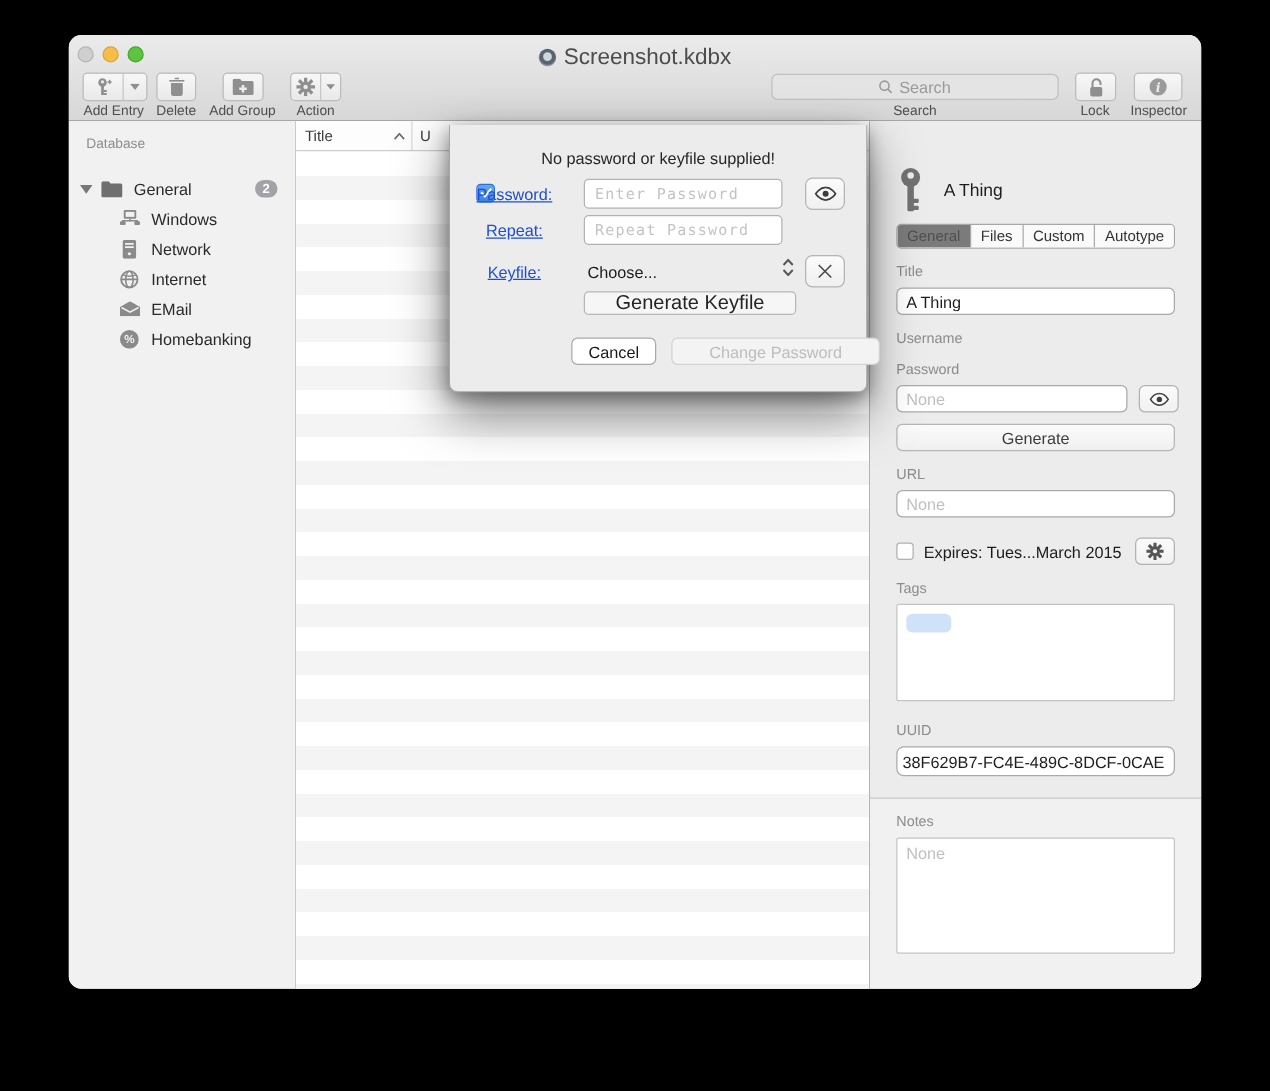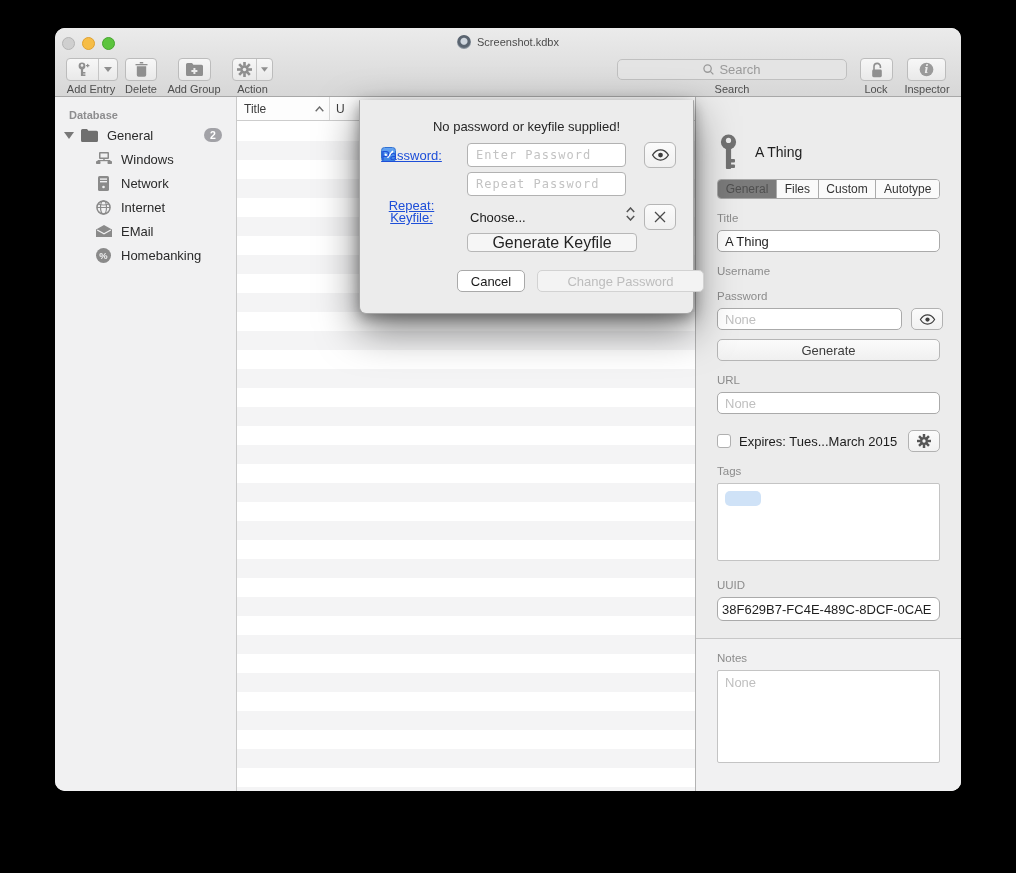--- a/index.html
+++ b/index.html
@@ -13,40 +13,40 @@
             box-shadow:0 25px 60px rgba(0,0,0,.6); }
 
   
   .titlebar { position:relative; height:69px; background:linear-gradient(#ebebeb,#d7d7d7);
               border-bottom:1px solid #a8a8a8; }
   .traffic { position:absolute; left:7px; top:9px; display:flex; gap:7px; }
   .light { width:13px; height:13px; border-radius:50%; }
   .light.close { background:#cfcfcf; border:1px solid #b4b4b4; }
   .light.min   { background:#f6bd47; border:1px solid #dfa131; }
   .light.zoom  { background:#5cc43e; border:1px solid #46a52e; }
-  .wtitle { position:absolute; top:7px; left:0; right:0; text-align:center; font-size:11px;
+  .wtitle { position:absolute; top:7px; left:0; right:0; text-align:center; font-size:18px;
             color:#4c4c4c; display:flex; justify-content:center; align-items:center; gap:6px; }
   .doc-ic { width:14px; height:14px; border-radius:50%; background:radial-gradient(circle at 50% 45%, #cfd6de 0 3px, #5a6470 4px 6px, #8a949f 7px); display:inline-block; }
 
   .tb-btn { position:absolute; top:30px; height:23px; background:linear-gradient(#f7f7f7,#e9e9e9);
             border:1px solid #bcbcbc; border-radius:4px; display:flex; align-items:center;
             justify-content:center; color:#8f8f8f; }
   .tb-seg { padding:0; }
   .tb-seg .seg { height:100%; display:flex; align-items:center; justify-content:center; }
   .tb-seg .seg+.seg { border-left:1px solid #c6c6c6; }
   .tb-label { position:absolute; top:55px; font-size:11px; color:#4e4e4e; text-align:center; }
   .searchfield { position:absolute; left:562px; top:31px; width:230px; height:21px;
                  background:#e4e4e4; border:1px solid #c0c0c0; border-radius:5px;
                  display:flex; align-items:center; justify-content:center; gap:5px;
                  font-size:13px; color:#9a9a9a; }
 
   
   .content { position:absolute; top:69px; left:0; right:0; bottom:0; display:flex; }
   .sidebar { width:182px; background:#f1f1f2; border-right:1px solid #c9c9c9; }
-  .side-header { margin:12px 0 2px 14px; font-size:11px; font-weight:700; color:#8d8d8f; }
+  .side-header { margin:12px 0 18px 14px; font-size:11px; font-weight:400; color:#8d8d8f; }
   .tree-row { height:24px; display:flex; align-items:center; font-size:13px; color:#2a2a2a; }
   .tree-root { padding-left:9px; }
   .disclosure { width:0; height:0; border-left:5px solid transparent; border-right:5px solid transparent;
                 border-top:7px solid #787878; margin-right:7px; }
   .tree-child { padding-left:40px; }
   .tree-ic { width:17px; display:flex; justify-content:center; color:#8a8a8a; }
   .tree-row .lbl { margin-left:9px; }
   .badge { margin-left:auto; margin-right:14px; min-width:18px; height:14px; border-radius:8px;
            background:#a2a2a7; color:#fff; font-size:10.5px; font-weight:700; display:flex;
            align-items:center; justify-content:center; padding:0 4px; }
@@ -407,21 +407,21 @@
     </div>
     <div class="dlg-label" style="top:48px;">Password:</div>
     <input class="dlg-field" style="top: 43px;" placeholder="Enter Password">
     <div class="dlg-eyebtn">
       <svg width="19" height="12" viewBox="0 0 24 15">
           <path d="M12 1 C6 1 2 7.5 2 7.5 C2 7.5 6 14 12 14 C18 14 22 7.5 22 7.5 C22 7.5 18 1 12 1 Z" fill="none" stroke="#3c3c3c" stroke-width="1.7"></path>
           <circle cx="12" cy="7.5" r="3" fill="#3c3c3c"></circle>
         </svg>
     </div>
 
-    <div class="dlg-label" style="top:77px;margin-top:21px;">Repeat:</div>
+    <div class="dlg-label" style="top:77px;">Repeat:</div>
     <input class="dlg-field" style="top: 72px;" placeholder="Repeat Password">
 
     <div class="dlg-label" style="top:110px;">Keyfile:</div>
     <div class="dlg-choose">Choose...</div>
     <div class="stepper">
       <svg width="9" height="6" viewBox="0 0 9 6">
           <path d="M0.8 5 L4.5 1 L8.2 5" fill="none" stroke="#555" stroke-width="1.5"></path>
         </svg>
       <svg width="9" height="6" viewBox="0 0 9 6">
           <path d="M0.8 1 L4.5 5 L8.2 1" fill="none" stroke="#555" stroke-width="1.5"></path>

